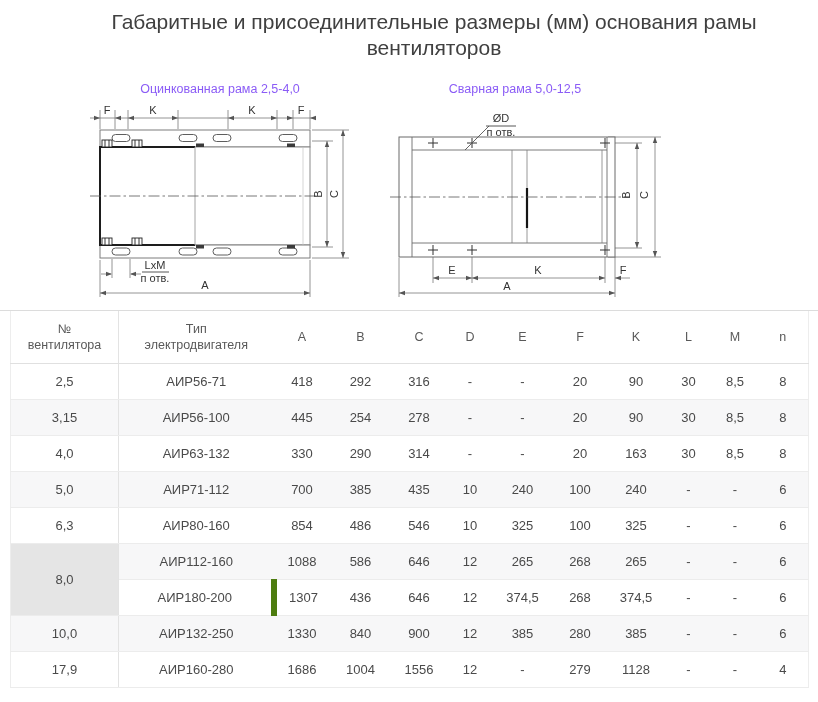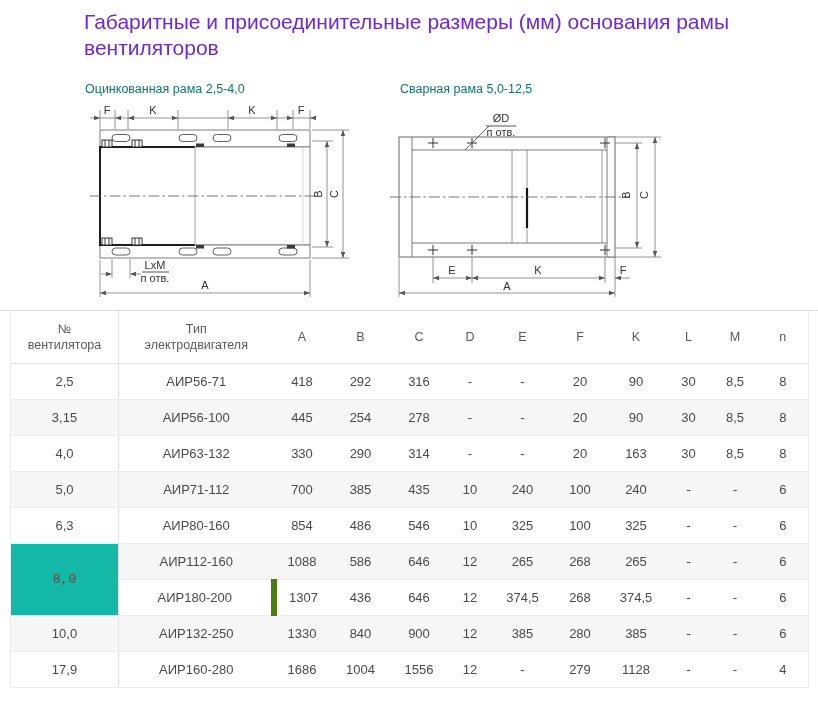--- a/index.html
+++ b/index.html
@@ -3,23 +3,23 @@
 <meta charset="utf-8">
 <style>
   * { margin:0; padding:0; box-sizing:border-box; }
   html,body { background:#fff; }
   body {
     width:818px; height:702px; position:relative; overflow:hidden;
     font-family:"Liberation Sans", sans-serif; color:#333;
   }
   .page-title {
     position:absolute; left:84px; top:9px; max-width:700px;
-    font-size:21px; line-height:26px; color:#6d28d9; font-weight:400;
-  }
-  .draw-title { position:absolute; top:82px; font-size:12.5px; color:#0f766e; }
+    font-size:21px; line-height:26px; color:#404040; font-weight:400;text-align:center;
+  }
+  .draw-title { position:absolute; top:82px; font-size:12.5px; color:#8b5cf6; text-align:center; }
   .draw-title.left  { left:85px;  width:270px; }
   .draw-title.right { left:400px; width:230px; }
   svg.draw { position:absolute; }
   svg text { font-family:"Liberation Sans", sans-serif; fill:#333; font-size:11px; }
   .top-rule { position:absolute; left:0; right:0; top:310px; height:0; border-top:1px solid #dcdcdc; }
   .tbl-wrap { position:absolute; left:10px; top:311px; }
   table.dims {
     width:798px; border-collapse:collapse; table-layout:fixed;
     font-size:13px; color:#4a4a4a;
     border-left:1px solid #ededed; border-right:1px solid #ededed; border-bottom:1px solid #e3e3e3;
@@ -28,21 +28,21 @@
     height:52px; font-weight:400; font-size:12.5px; color:#595959;
     text-align:center; vertical-align:middle; line-height:16px;
     border-bottom:1px solid #e0e0e0;
   }
   table.dims td {
     height:36px; text-align:center; vertical-align:middle;
     border-bottom:1px solid #ececec;
   }
   .c-num { border-right:1px solid #e3e3e3; }
   tr.alt { background:#f7f7f8; }
-  td.merged { background:#14b8a6;font-family:Liberation Mono, monospace; }
+  td.merged { background:#e5e5e5; }
   td.br { border-right:6px solid #4d7c0f; }
 </style>
 </head>
 <body>
 
 <h1 class="page-title">Габаритные и присоединительные размеры (мм) основания рамы вентиляторов</h1>
 
 <div class="draw-title left">Оцинкованная рама 2,5-4,0</div>
 <div class="draw-title right">Сварная рама 5,0-12,5</div>
 

